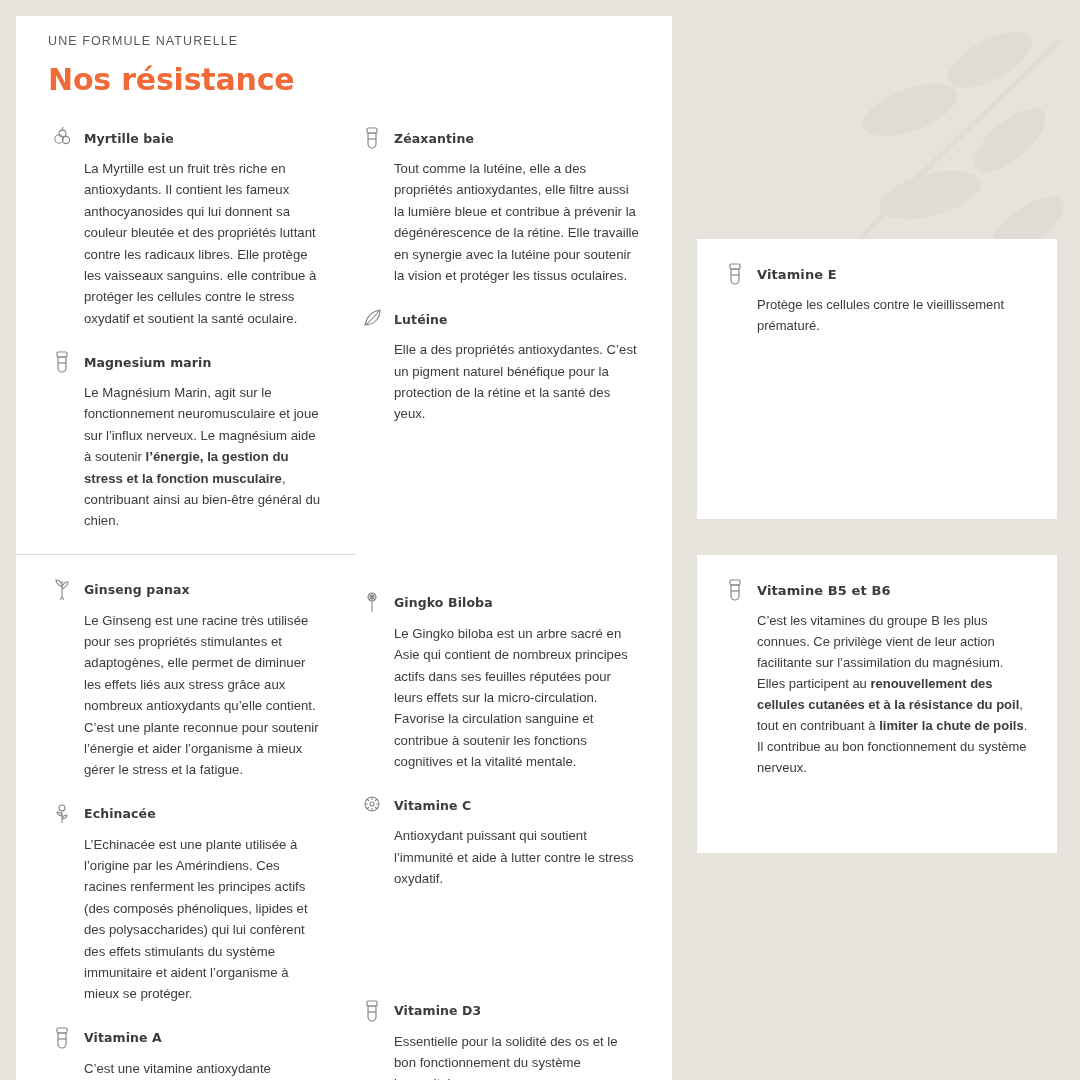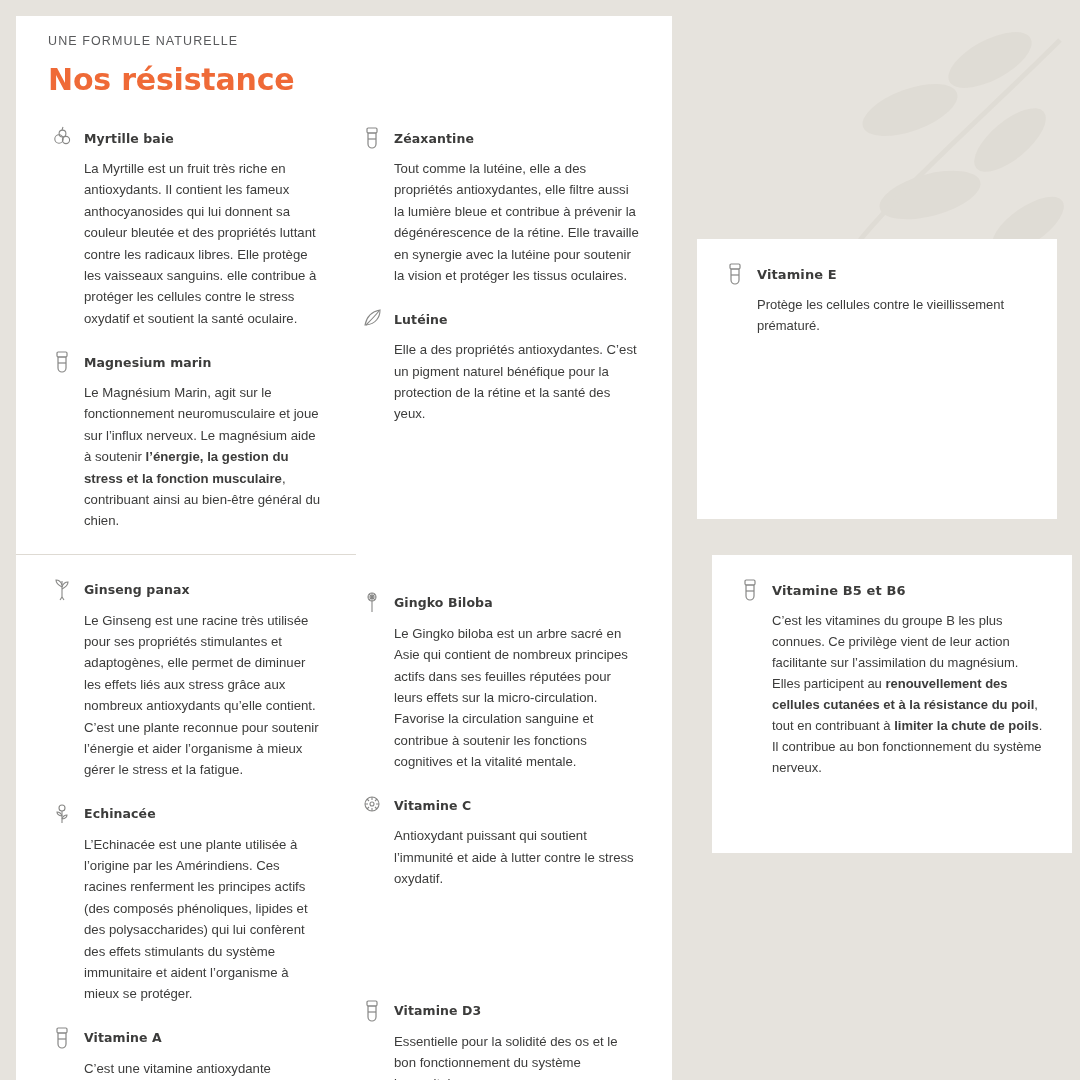--- a/index.html
+++ b/index.html
@@ -115,21 +115,21 @@
   .side-card .ing-name { font-size: 13px; }
   .side-card .ing-text { font-size: 13px; line-height: 1.62; }
 
   #card-vitamine-e {
     left: 697px;
     top: 239px;
     width: 360px;
     height: 280px;
   }
   #card-vitamine-b {
-    left: 712px;
+    left: 697px;
     top: 555px;
     width: 360px;
     height: 298px;
   }
 </style>
 </head>
 <body>
 
 <svg class="leaf-bg" viewBox="0 0 420 420" xmlns="http://www.w3.org/2000/svg">
   <g fill="#d8d4cc">

